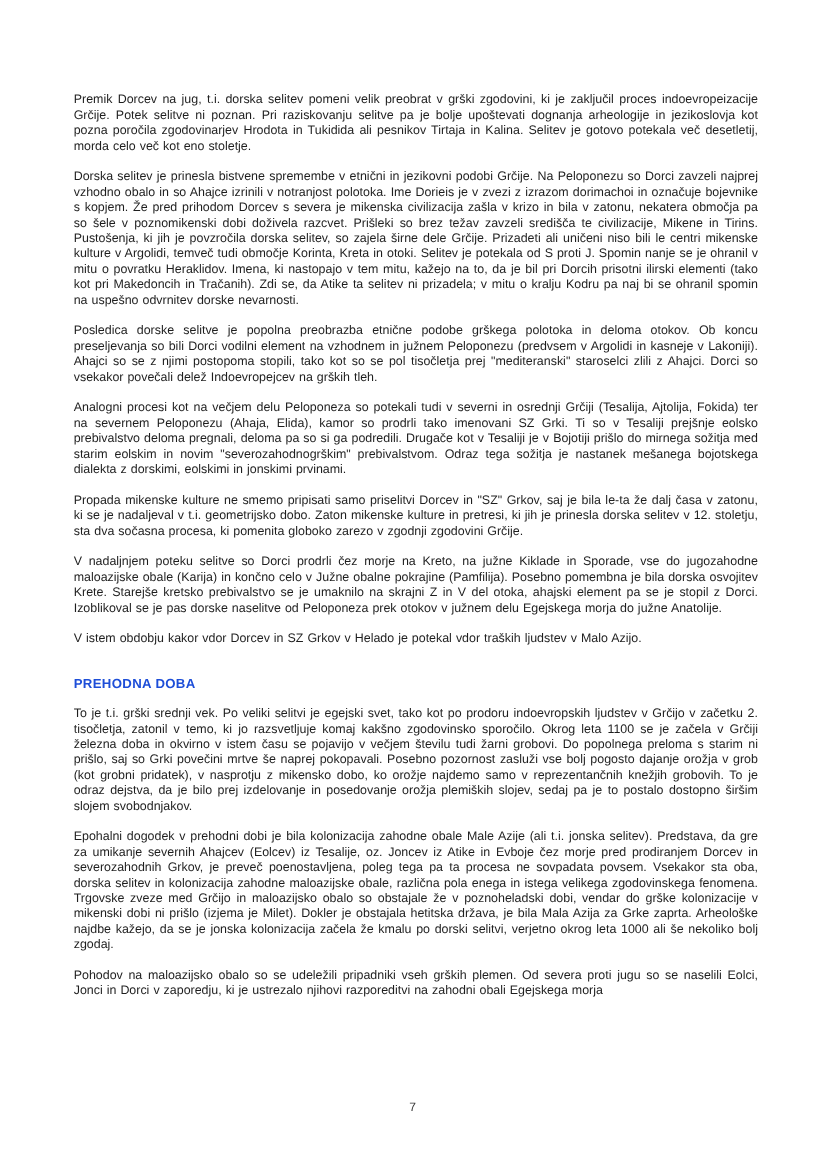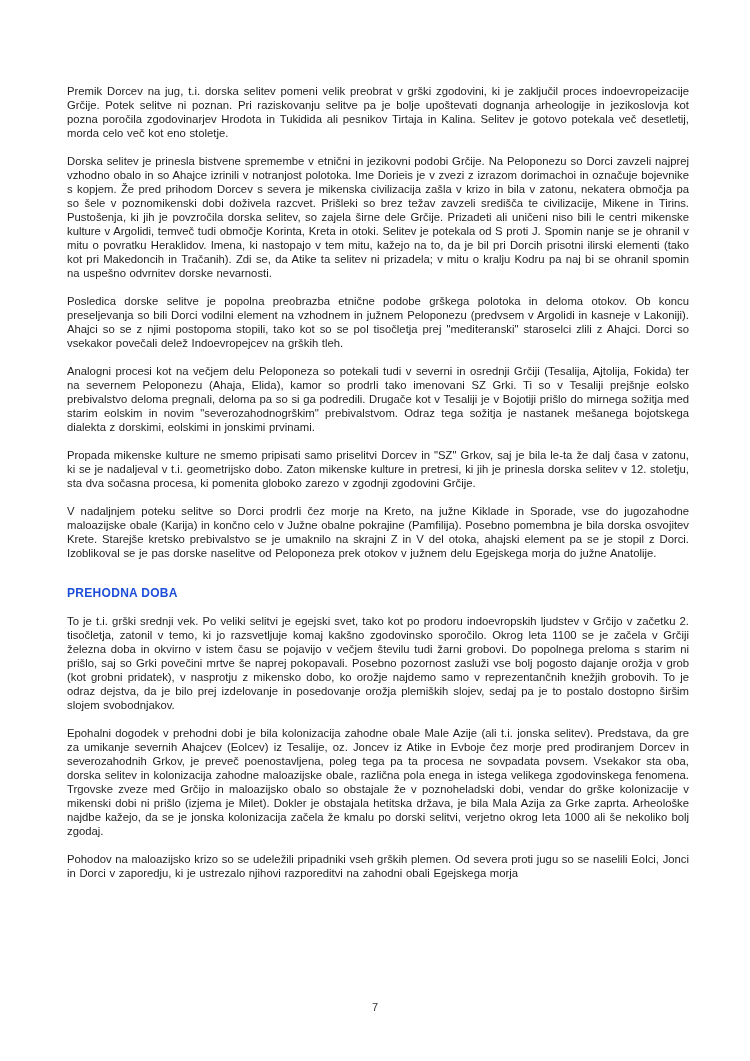--- a/index.html
+++ b/index.html
@@ -52,23 +52,24 @@
 
 <div class="page">
   <div class="text-block">
 
     <p class="para">Premik Dorcev na jug, t.i. dorska selitev pomeni velik preobrat v grški zgodovini, ki je zaključil proces indoevropeizacije Grčije. Potek selitve ni poznan. Pri raziskovanju selitve pa je bolje upoštevati dognanja arheologije in jezikoslovja kot pozna poročila zgodovinarjev Hrodota in Tukidida ali pesnikov Tirtaja in Kalina. Selitev je gotovo potekala več desetletij, morda celo več kot eno stoletje.</p>
     <p class="para">Dorska selitev je prinesla bistvene spremembe v etnični in jezikovni podobi Grčije. Na Peloponezu so Dorci zavzeli najprej vzhodno obalo in so Ahajce izrinili v notranjost polotoka. Ime Dorieis je v zvezi z izrazom dorimachoi in označuje bojevnike s kopjem. Že pred prihodom Dorcev s severa je mikenska civilizacija zašla v krizo in bila v zatonu, nekatera območja pa so šele v poznomikenski dobi doživela razcvet. Prišleki so brez težav zavzeli središča te civilizacije, Mikene in Tirins. Pustošenja, ki jih je povzročila dorska selitev, so zajela širne dele Grčije. Prizadeti ali uničeni niso bili le centri mikenske kulture v Argolidi, temveč tudi območje Korinta, Kreta in otoki. Selitev je potekala od S proti J. Spomin nanje se je ohranil v mitu o povratku Heraklidov. Imena, ki nastopajo v tem mitu, kažejo na to, da je bil pri Dorcih prisotni ilirski elementi (tako kot pri Makedoncih in Tračanih). Zdi se, da Atike ta selitev ni prizadela; v mitu o kralju Kodru pa naj bi se ohranil spomin na uspešno odvrnitev dorske nevarnosti.</p>
     <p class="para">Posledica dorske selitve je popolna preobrazba etnične podobe grškega polotoka in deloma otokov. Ob koncu preseljevanja so bili Dorci vodilni element na vzhodnem in južnem Peloponezu (predvsem v Argolidi in kasneje v Lakoniji). Ahajci so se z njimi postopoma stopili, tako kot so se pol tisočletja prej "mediteranski" staroselci zlili z Ahajci. Dorci so vsekakor povečali delež Indoevropejcev na grških tleh.</p>
     <p class="para">Analogni procesi kot na večjem delu Peloponeza so potekali tudi v severni in osrednji Grčiji (Tesalija, Ajtolija, Fokida) ter na severnem Peloponezu (Ahaja, Elida), kamor so prodrli tako imenovani SZ Grki. Ti so v Tesaliji prejšnje eolsko prebivalstvo deloma pregnali, deloma pa so si ga podredili. Drugače kot v Tesaliji je v Bojotiji prišlo do mirnega sožitja med starim eolskim in novim "severozahodnogrškim" prebivalstvom. Odraz tega sožitja je nastanek mešanega bojotskega dialekta z dorskimi, eolskimi in jonskimi prvinami.</p>
     <p class="para">Propada mikenske kulture ne smemo pripisati samo priselitvi Dorcev in "SZ" Grkov, saj je bila le-ta že dalj časa v zatonu, ki se je nadaljeval v t.i. geometrijsko dobo. Zaton mikenske kulture in pretresi, ki jih je prinesla dorska selitev v 12. stoletju, sta dva sočasna procesa, ki pomenita globoko zarezo v zgodnji zgodovini Grčije.</p>
     <p class="para">V nadaljnjem poteku selitve so Dorci prodrli čez morje na Kreto, na južne Kiklade in Sporade, vse do jugozahodne maloazijske obale (Karija) in končno celo v Južne obalne pokrajine (Pamfilija). Posebno pomembna je bila dorska osvojitev Krete. Starejše kretsko prebivalstvo se je umaknilo na skrajni Z in V del otoka, ahajski element pa se je stopil z Dorci. Izoblikoval se je pas dorske naselitve od Peloponeza prek otokov v južnem delu Egejskega morja do južne Anatolije.</p>
+    <p class="para">V istem obdobju kakor vdor Dorcev in SZ Grkov v Helado je potekal vdor traških ljudstev v Malo Azijo.</p>
 
     <div class="section-heading" id="section-heading" style="color: #1d4ed8;">PREHODNA DOBA</div>
 
     <p class="para">To je t.i. grški srednji vek. Po veliki selitvi je egejski svet, tako kot po prodoru indoevropskih ljudstev v Grčijo v začetku 2. tisočletja, zatonil v temo, ki jo razsvetljuje komaj kakšno zgodovinsko sporočilo. Okrog leta 1100 se je začela v Grčiji železna doba in okvirno v istem času se pojavijo v večjem številu tudi žarni grobovi. Do popolnega preloma s starim ni prišlo, saj so Grki povečini mrtve še naprej pokopavali. Posebno pozornost zasluži vse bolj pogosto dajanje orožja v grob (kot grobni pridatek), v nasprotju z mikensko dobo, ko orožje najdemo samo v reprezentančnih knežjih grobovih. To je odraz dejstva, da je bilo prej izdelovanje in posedovanje orožja plemiških slojev, sedaj pa je to postalo dostopno širšim slojem svobodnjakov.</p>
     <p class="para">Epohalni dogodek v prehodni dobi je bila kolonizacija zahodne obale Male Azije (ali t.i. jonska selitev). Predstava, da gre za umikanje severnih Ahajcev (Eolcev) iz Tesalije, oz. Joncev iz Atike in Evboje čez morje pred prodiranjem Dorcev in severozahodnih Grkov, je preveč poenostavljena, poleg tega pa ta procesa ne sovpadata povsem. Vsekakor sta oba, dorska selitev in kolonizacija zahodne maloazijske obale, različna pola enega in istega velikega zgodovinskega fenomena. Trgovske zveze med Grčijo in maloazijsko obalo so obstajale že v poznoheladski dobi, vendar do grške kolonizacije v mikenski dobi ni prišlo (izjema je Milet). Dokler je obstajala hetitska država, je bila Mala Azija za Grke zaprta. Arheološke najdbe kažejo, da se je jonska kolonizacija začela že kmalu po dorski selitvi, verjetno okrog leta 1000 ali še nekoliko bolj zgodaj.</p>
-    <p class="para">Pohodov na maloazijsko krizo so se udeležili pripadniki vseh grških plemen. Od severa proti jugu so se naselili Eolci, Jonci in Dorci v zaporedju, ki je ustrezalo njihovi razporeditvi na zahodni obali Egejskega morja</p>
+    <p class="para">Pohodov na maloazijsko obalo so se udeležili pripadniki vseh grških plemen. Od severa proti jugu so se naselili Eolci, Jonci in Dorci v zaporedju, ki je ustrezalo njihovi razporeditvi na zahodni obali Egejskega morja</p>
 
   </div>
 
   <div class="page-number">7</div>
 </div>
 
 </body></html>

